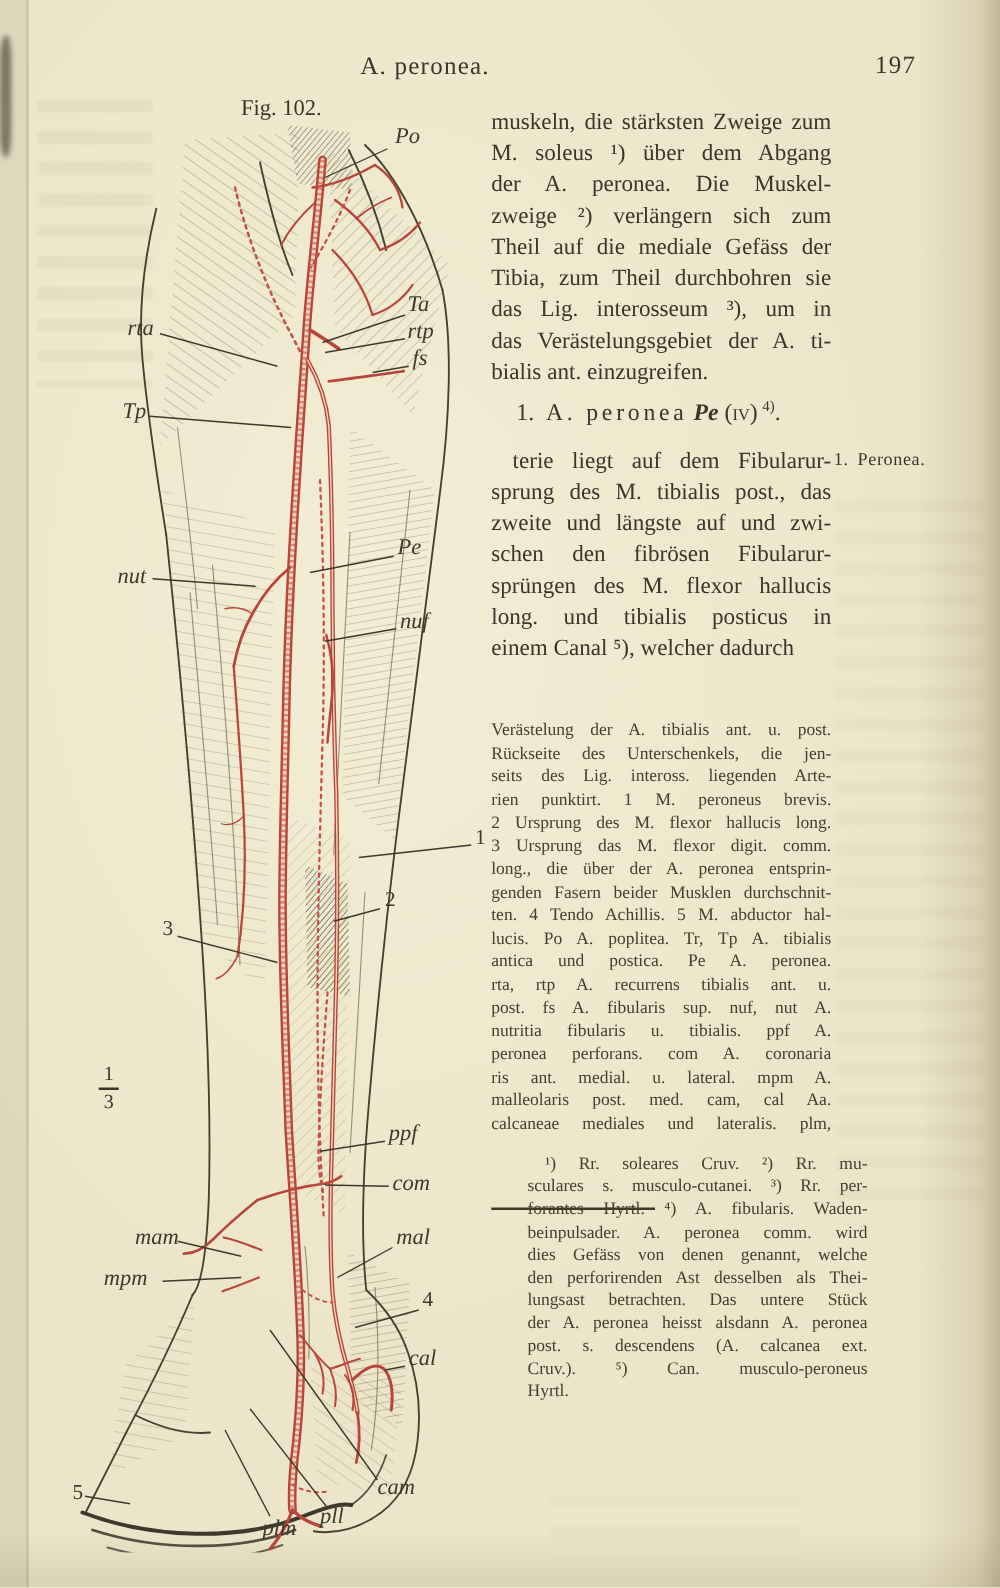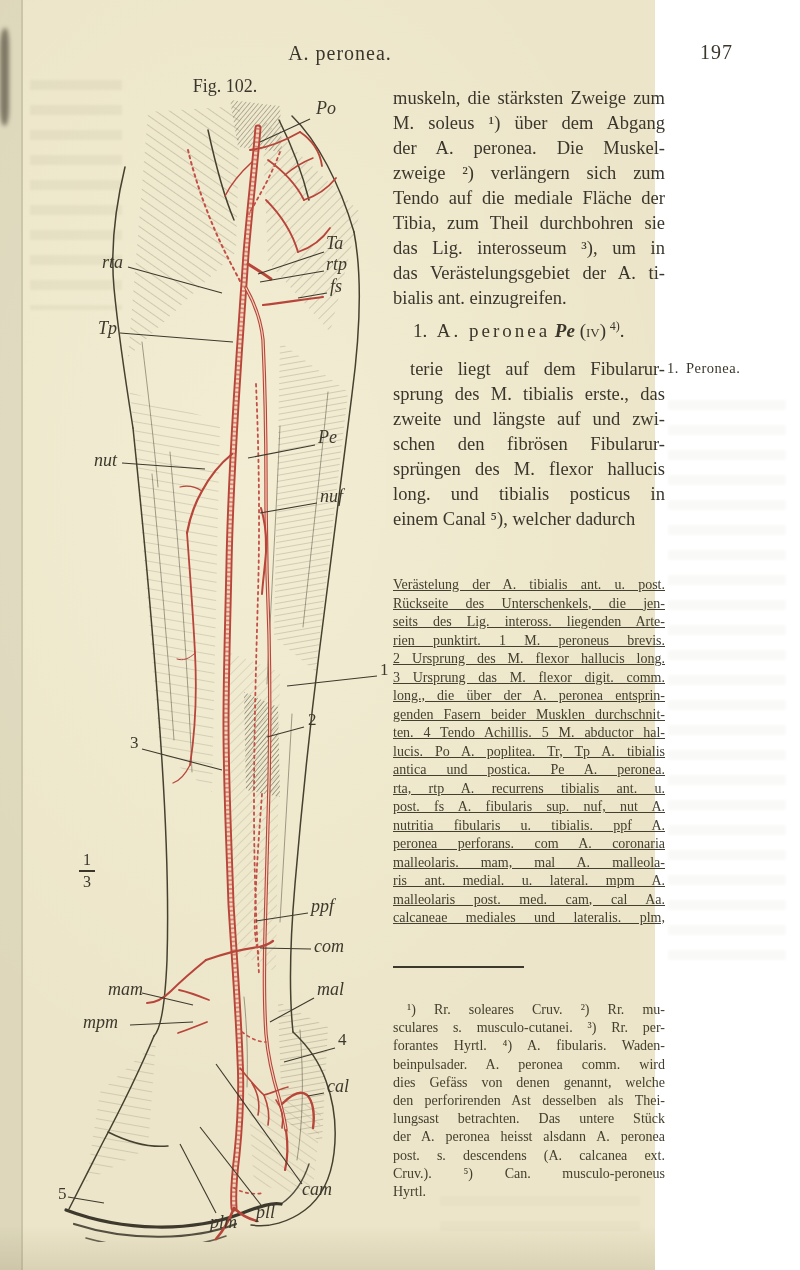--- a/index.html
+++ b/index.html
@@ -1,17 +1,17 @@
 <!DOCTYPE html>
 <html style="--ink: #3a362b; --artery: #b8453a;"><head>
 <meta charset="utf-8">
 <style>
   html,body{margin:0;padding:0;}
   body{width:800px;height:1270px;overflow:hidden;font-family:"Liberation Serif",serif;}
-  #page{position:relative;width:655px;height:1270px;
+  #page{position:relative;width:800px;height:1270px;
     background:
       radial-gradient(ellipse 620px 900px at 38% 38%, rgba(255,252,232,.35), rgba(0,0,0,0) 70%),
       linear-gradient(to right, rgba(0,0,0,0) 735px, rgba(125,105,55,.16) 782px, rgba(95,80,40,.30) 800px),
       linear-gradient(to bottom, rgba(0,0,0,0) 1225px, rgba(110,95,55,.14) 1270px),
       #ece5c9;
     color:var(--ink);}
   :root{--ink:#3a362b;--ink2:#44402f;--artery:#b8453a;}
 
   .abs{position:absolute;}
   .noselect{user-select:none;}
@@ -33,24 +33,24 @@
 
   
   .col{width:272px;left:393px;}
   .tline{white-space:nowrap;text-align:justify;text-align-last:justify;text-justify:inter-word;}
   .tline.lastline{text-align-last:left;}
   #para1{top:86px;font-size:18.5px;}
   #para1 .tline{height:25px;line-height:25px;}
   #para2{top:357px;font-size:18.5px;}
   #para2 .tline{height:25px;line-height:25px;}
   #para2 .tline:first-child{text-indent:17px;}
-  #caption{top:576px;font-size:14px;color:var(--ink2);text-decoration:underline;}
+  #caption{top:576px;font-size:14px;color:var(--ink2);}
   #caption .tline{height:18.5px;line-height:18.5px;}
   #caption .tline.lastline{padding-left:22px;}
-  #footnotes{top:1001px;font-size:14px;color:var(--ink2);}
+  #footnotes{top:923px;font-size:14px;color:var(--ink2);margin-left:29px;}
   #footnotes .tline{height:18.2px;line-height:18.2px;}
   #footnotes .tline:first-child{text-indent:14px;}
   #footnote-rule{left:393px;top:966px;width:131px;height:2px;background:#3c382c;}
 
   
   #section-heading{left:393px;top:317px;width:272px;font-size:19px;height:28px;line-height:28px;white-space:nowrap;text-indent:20px;}
   #section-heading .sperr{letter-spacing:3px;}
   #section-heading .pe-abbr{font-weight:bold;font-style:italic;letter-spacing:0;}
   #section-heading .roman{font-variant:small-caps;}
   #section-heading sup{font-size:12px;line-height:0;}
@@ -256,34 +256,34 @@
     <div>1</div>
     <div class="bar"></div>
     <div>3</div>
   </div>
 
   <div class="abs col" id="para1">
       <div class="tline">muskeln, die stärksten Zweige zum</div>
       <div class="tline">M. soleus ¹) über dem Abgang</div>
       <div class="tline">der A. peronea. Die Muskel-</div>
       <div class="tline">zweige ²) verlängern sich zum</div>
-      <div class="tline">Tendo auf die mediale Fläche der</div>
+      <div class="tline">Theil auf die mediale Gefäss der</div>
       <div class="tline">Tibia, zum Theil durchbohren sie</div>
       <div class="tline">das Lig. interosseum ³), um in</div>
       <div class="tline">das Verästelungsgebiet der A. ti-</div>
       <div class="tline lastline">bialis ant. einzugreifen.</div>
     </div>
 
   <div class="abs noselect" id="section-heading"><span>1.</span>&nbsp;&nbsp;<span class="sperr">A. peronea</span> <span class="pe-abbr">Pe</span> <span class="roman">(iv)</span> <sup>4)</sup><span>.</span></div>
 
   <div class="abs noselect" id="margin-note">1. Peronea.</div>
 
   <div class="abs col" id="para2">
       <div class="tline">terie liegt auf dem Fibularur-</div>
-      <div class="tline">sprung des M. tibialis erste., das</div>
+      <div class="tline">sprung des M. tibialis post., das</div>
       <div class="tline">zweite und längste auf und zwi-</div>
       <div class="tline">schen den fibrösen Fibularur-</div>
       <div class="tline">sprüngen des M. flexor hallucis</div>
       <div class="tline">long. und tibialis posticus in</div>
       <div class="tline lastline">einem Canal ⁵), welcher dadurch</div>
     </div>
 
   <div class="abs col" id="caption">
       <div class="tline">Verästelung der A. tibialis ant. u. post.</div>
       <div class="tline">Rückseite des Unterschenkels, die jen-</div>
@@ -293,21 +293,20 @@
       <div class="tline">3 Ursprung das M. flexor digit. comm.</div>
       <div class="tline">long., die über der A. peronea entsprin-</div>
       <div class="tline">genden Fasern beider Musklen durchschnit-</div>
       <div class="tline">ten. 4 Tendo Achillis. 5 M. abductor hal-</div>
       <div class="tline">lucis. Po A. poplitea. Tr, Tp A. tibialis</div>
       <div class="tline">antica und postica. Pe A. peronea.</div>
       <div class="tline">rta, rtp A. recurrens tibialis ant. u.</div>
       <div class="tline">post. fs A. fibularis sup. nuf, nut A.</div>
       <div class="tline">nutritia fibularis u. tibialis. ppf A.</div>
       <div class="tline">peronea perforans. com A. coronaria</div>
-      <div class="tline">malleolaris. mam, mal A. malleola-</div>
       <div class="tline">ris ant. medial. u. lateral. mpm A.</div>
       <div class="tline">malleolaris post. med. cam, cal Aa.</div>
       <div class="tline">calcaneae mediales und lateralis. plm,</div>
     </div>
 
   <div class="abs" id="footnote-rule"></div>
 
   <div class="abs col" id="footnotes">
       <div class="tline">¹) Rr. soleares Cruv. ²) Rr. mu-</div>
       <div class="tline">sculares s. musculo-cutanei. ³) Rr. per-</div>

